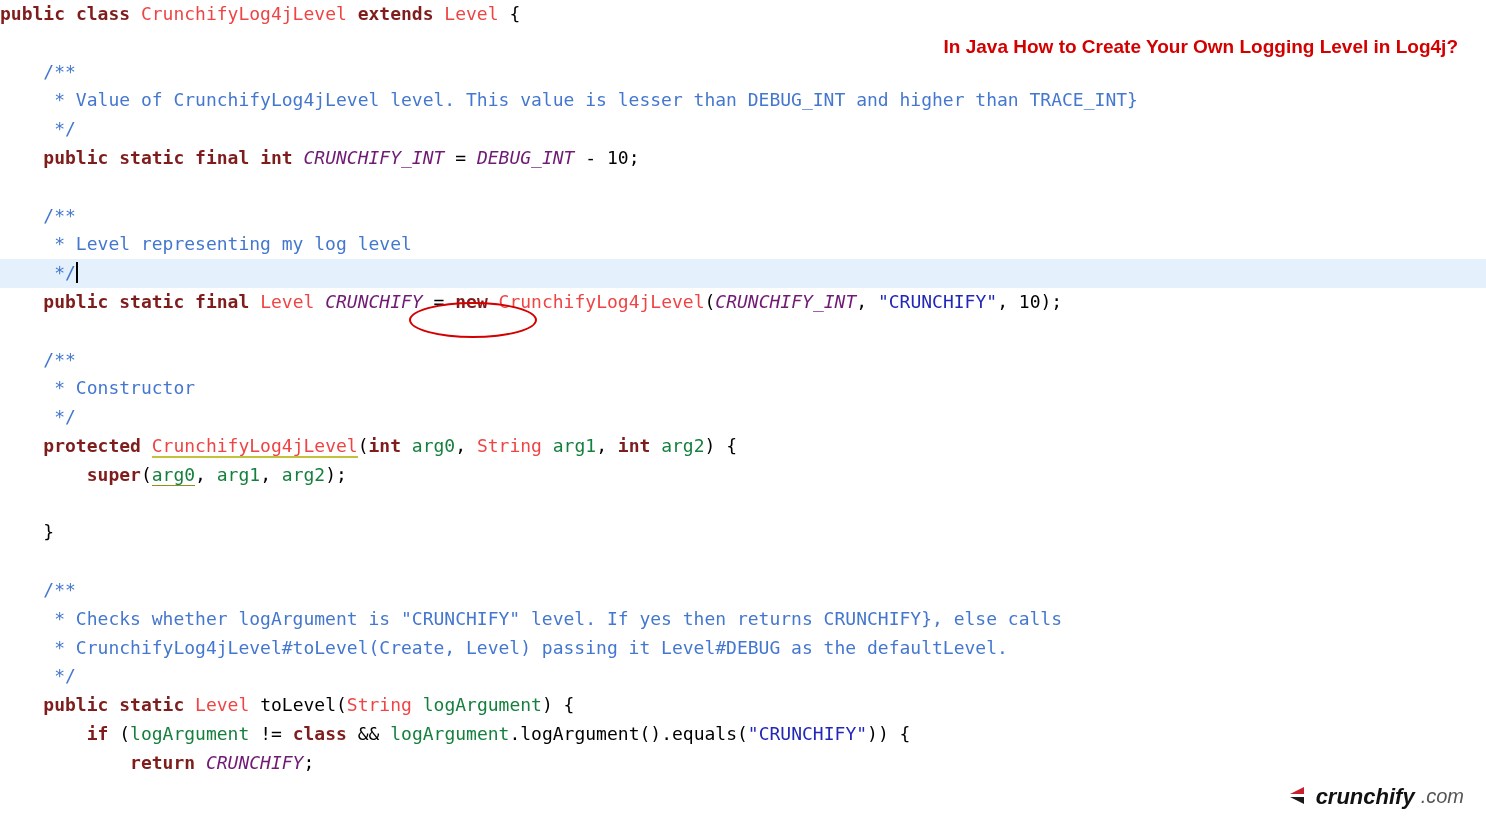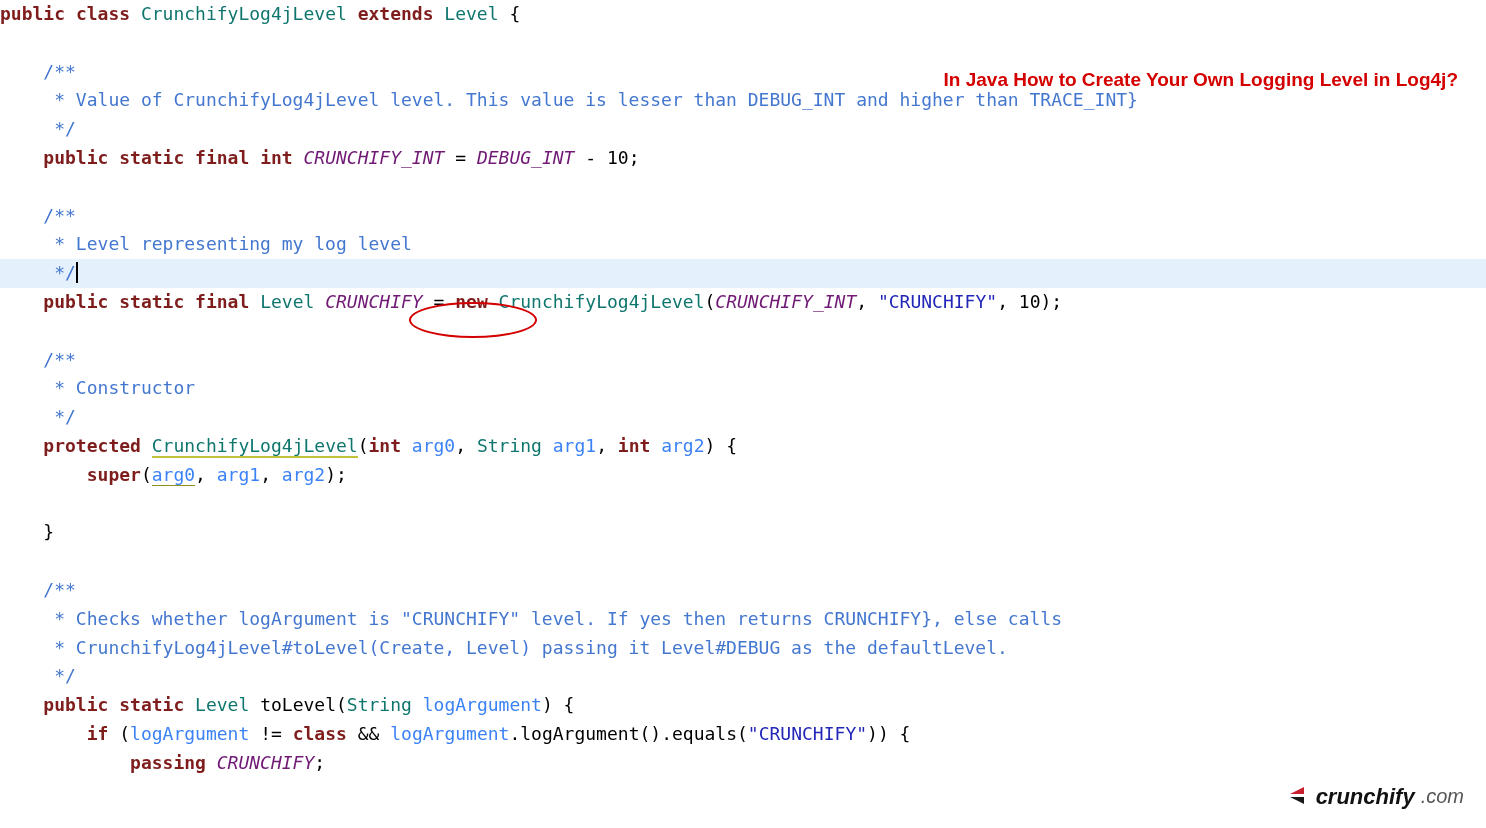--- a/index.html
+++ b/index.html
@@ -15,27 +15,27 @@
     overflow: hidden;
     position: relative;
   }
   pre {
     margin: 0;
     padding: 0;
     font-family: inherit;
     white-space: pre;
   }
   .kw   { color: #7f1d1d; font-weight: bold; }     
-  .type { color: #0f766e; text-align: right; }                        
+  .type { color: #ef4444; text-align: right; }                        
   .id   { color: #000000; }                        
   .const{ color: #701a75; font-style: italic; }    
   .num  { color: #000000; margin-top: 10px; }
   .str  { color: #2227b8; }                        
   .cmt  { color: #4477cf; }                        
-  .param{ color: #3b82f6; }                        
+  .param{ color: #15803d; }                        
   .underline { border-bottom: 1px solid #8f8f1e; }
   .underline2 { border-bottom: 2px solid #c1c13a; }
 
   .highlight-line {
     display:inline-block;
     width:100%;
     background:#e4f0fb;
   }
 
   .cursor {
@@ -47,21 +47,20 @@
   }
 
   .annotation-title {
     position:absolute;
     top:32px;
     right:28px;
     color:#d40000;
     font-family: Arial, Helvetica, sans-serif;
     font-weight:bold;
     font-size:19px;
-    margin-top:33px;
   }
 
   .red-ellipse {
     position:absolute;
     border:2px solid #d40000;
     border-radius:50%;
     pointer-events:none;
   }
 
   .logo {
@@ -103,21 +102,21 @@
 <span>        <span class="kw">super</span><span>(</span><span class="param underline">arg0</span><span>, </span><span class="param">arg1</span><span>, </span><span class="param">arg2</span><span>);</span></span>
 
 <span>    <span>}</span></span>
 
 <span>    <span class="cmt">/**</span>
     <span class="cmt"> * Checks whether logArgument is "CRUNCHIFY" level. If yes then returns CRUNCHIFY}, else calls</span>
     <span class="cmt"> * CrunchifyLog4jLevel#toLevel(Create, Level) passing it Level#DEBUG as the defaultLevel.</span>
     <span class="cmt"> */</span></span>
 <span>    <span class="kw">public</span> <span class="kw">static</span> <span class="type">Level</span> <span>toLevel</span><span>(</span><span class="type">String</span> <span class="param">logArgument</span><span>) {</span></span>
 <span>        <span class="kw">if</span><span> (</span><span class="param">logArgument</span><span> != </span><span class="kw">class</span><span> &amp;&amp; </span><span class="param">logArgument</span><span>.logArgument().equals(</span><span class="str">"CRUNCHIFY"</span><span>)) {</span></span>
-<span>            <span class="kw">passing</span> <span class="const">CRUNCHIFY</span><span>;</span></span>
+<span>            <span class="kw">return</span> <span class="const">CRUNCHIFY</span><span>;</span></span>
 </pre>
 
 <div class="annotation-title">In Java How to Create Your Own Logging Level in Log4j?</div>
 
 <div class="red-ellipse" style="left:409px; top:302px; width:124px; height:32px;"></div>
 
 <div class="logo">
   <span class="mark">
     <svg viewBox="0 0 26 24" width="26" height="24">
       <path d="M20 3 L6 10 L20 10 Z" fill="#c9202e"></path>

